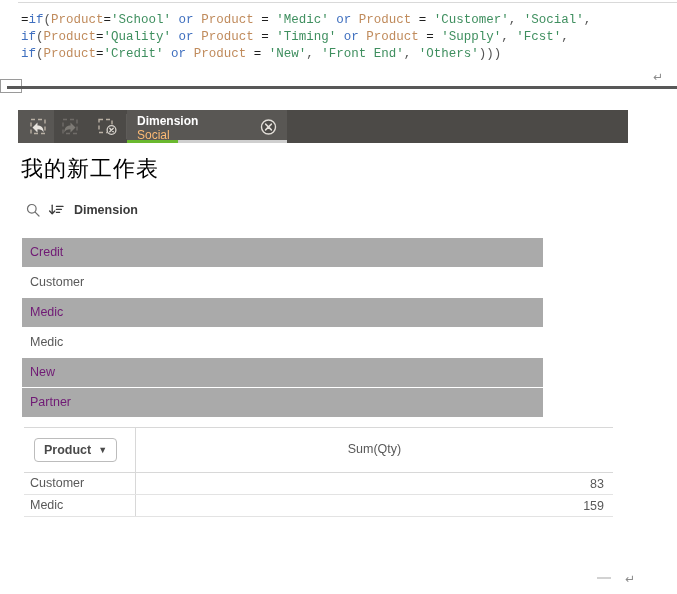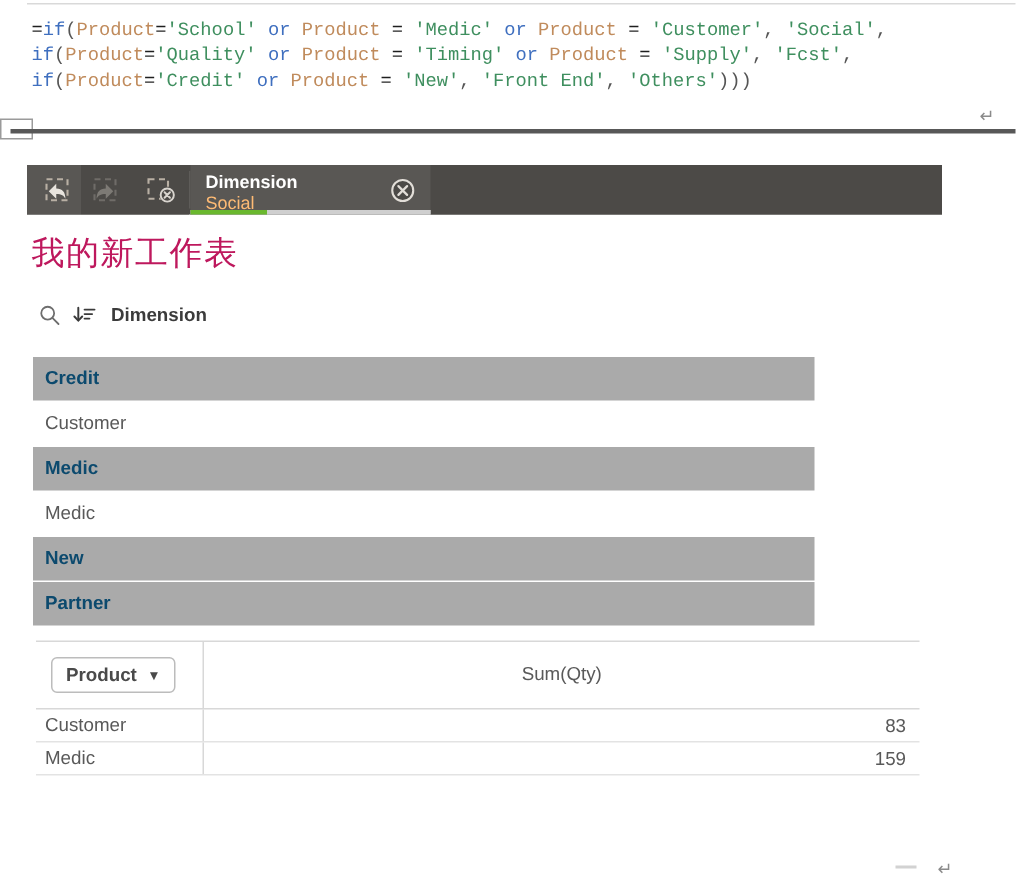--- a/index.html
+++ b/index.html
@@ -148,21 +148,21 @@
     flex: 1;
     background: #cfcfcf;
   }
   #sel-rest { flex: 1; background: #4c4a47; }
 
   
   #sheet-title {
     position: absolute;
     left: 21px; top: 154px;
     font-size: 22px;
-    color: #be185d;
+    color: #000000;
     font-family: Liberation Mono, monospace;
     letter-spacing: 1px;
   }
 
   
   #filter-header {
     position: absolute;
     left: 26px; top: 203px;
     display: flex;
     align-items: center;
@@ -186,22 +186,21 @@
     height: 29px;
     line-height: 29px;
     padding-left: 8px;
     font-size: 12.5px;
     box-sizing: border-box;
     cursor: pointer;
     margin-bottom: 1px;
   }
   .lb-row.excluded {
     background: #aaaaaa;
-    color: #0c4a6e;
-    font-weight: bold;
+    color: #701a75;
   }
   .lb-row.available {
     background: #ffffff;
     color: #595959;
   }
 
   
   #pivot-table {
     position: absolute;
     left: 24px; top: 427px;

